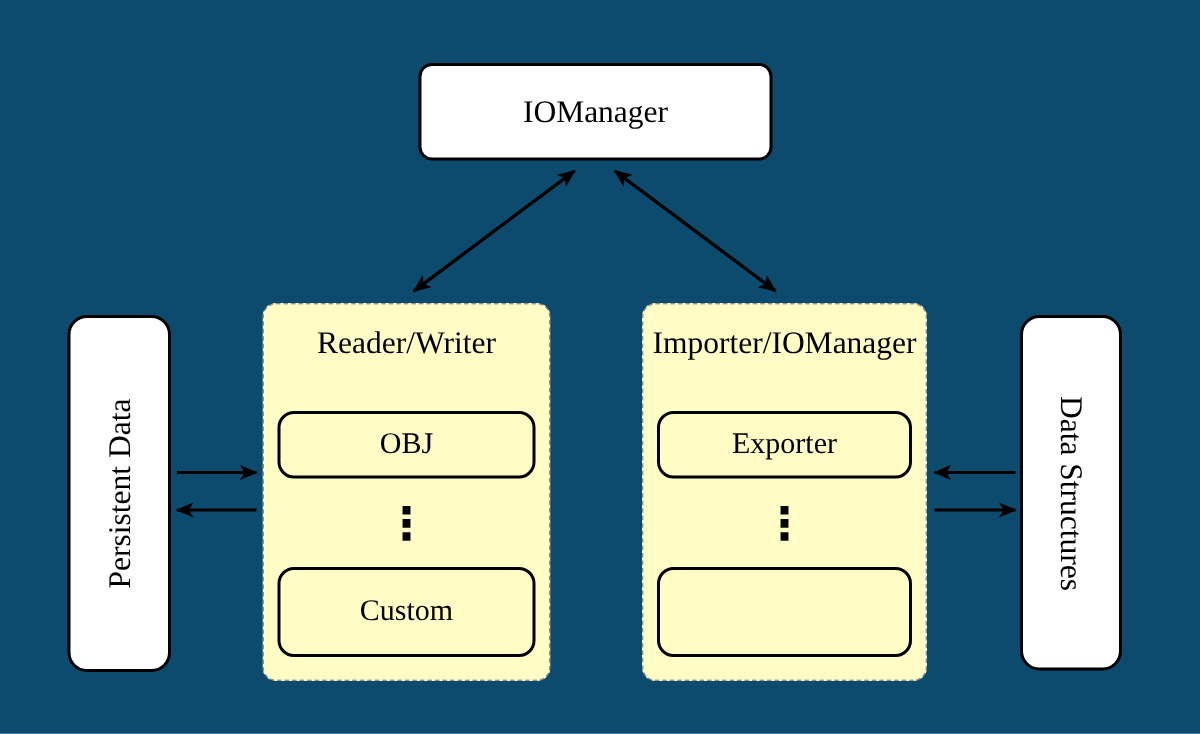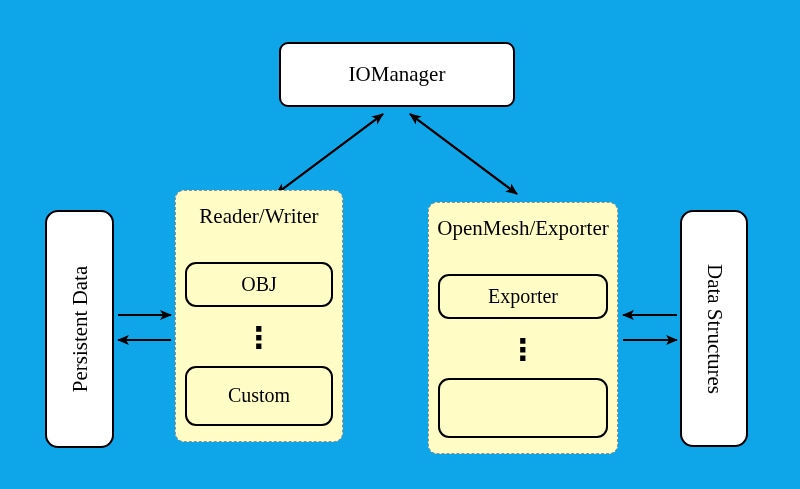--- a/index.html
+++ b/index.html
@@ -1,21 +1,21 @@
 <!DOCTYPE html>
 <html><head>
 <meta charset="utf-8">
 <style>
   html, body { margin: 0; padding: 0; }
   body { background: #ffffff; }
   #canvas {
     position: relative;
     width: 800px;
     height: 489px;
-    background: #0ea5e9;
+    background: #0c4a6e;
     font-family: "Liberation Serif", "DejaVu Serif", serif;
     color: #000000;
     overflow: hidden;
     text-decoration: underline;
   }
   .node {
     position: absolute;
     box-sizing: border-box;
     background: #ffffff;
     border: 2.5px solid #000000;
@@ -44,21 +44,21 @@
   }
   .vlabel.ccw { transform: translate(-50%, -50%) rotate(-90deg); }
   .vlabel.cw  { transform: translate(-50%, -50%) rotate(90deg); }
   .panel {
     position: absolute;
     box-sizing: border-box;
     background: #fffcc6;
     border: 1.6px dashed #8f8f8f;
     border-radius: 9px;
   }
-  #panel-reader   { left: 175px; top: 190px; width: 168px; height: 252px; }
+  #panel-reader   { left: 175px; top: 202px; width: 192px; height: 252px; }
   #panel-importer { left: 428px; top: 202px; width: 190px; height: 252px; }
   .panel-title {
     position: absolute;
     left: 0; right: 0; top: 13px;
     text-align: center;
     font-size: 21px;
   }
   .inner-box {
     position: absolute;
     left: 9px; right: 9px;
@@ -141,21 +141,21 @@
     </div>
     <div class="dots">
       <span>⋮</span>
     </div>
     <div class="inner-box inner-bottom">
       <span>Custom</span>
     </div>
   </div>
 
   <div id="panel-importer" class="panel">
-    <div class="panel-title">OpenMesh/Exporter</div>
+    <div class="panel-title">Importer/IOManager</div>
     <div class="inner-box inner-top">
       <span>Exporter</span>
     </div>
     <div class="dots">
       <span>⋮</span>
     </div>
     <div class="inner-box inner-bottom">
     </div>
   </div>
 

